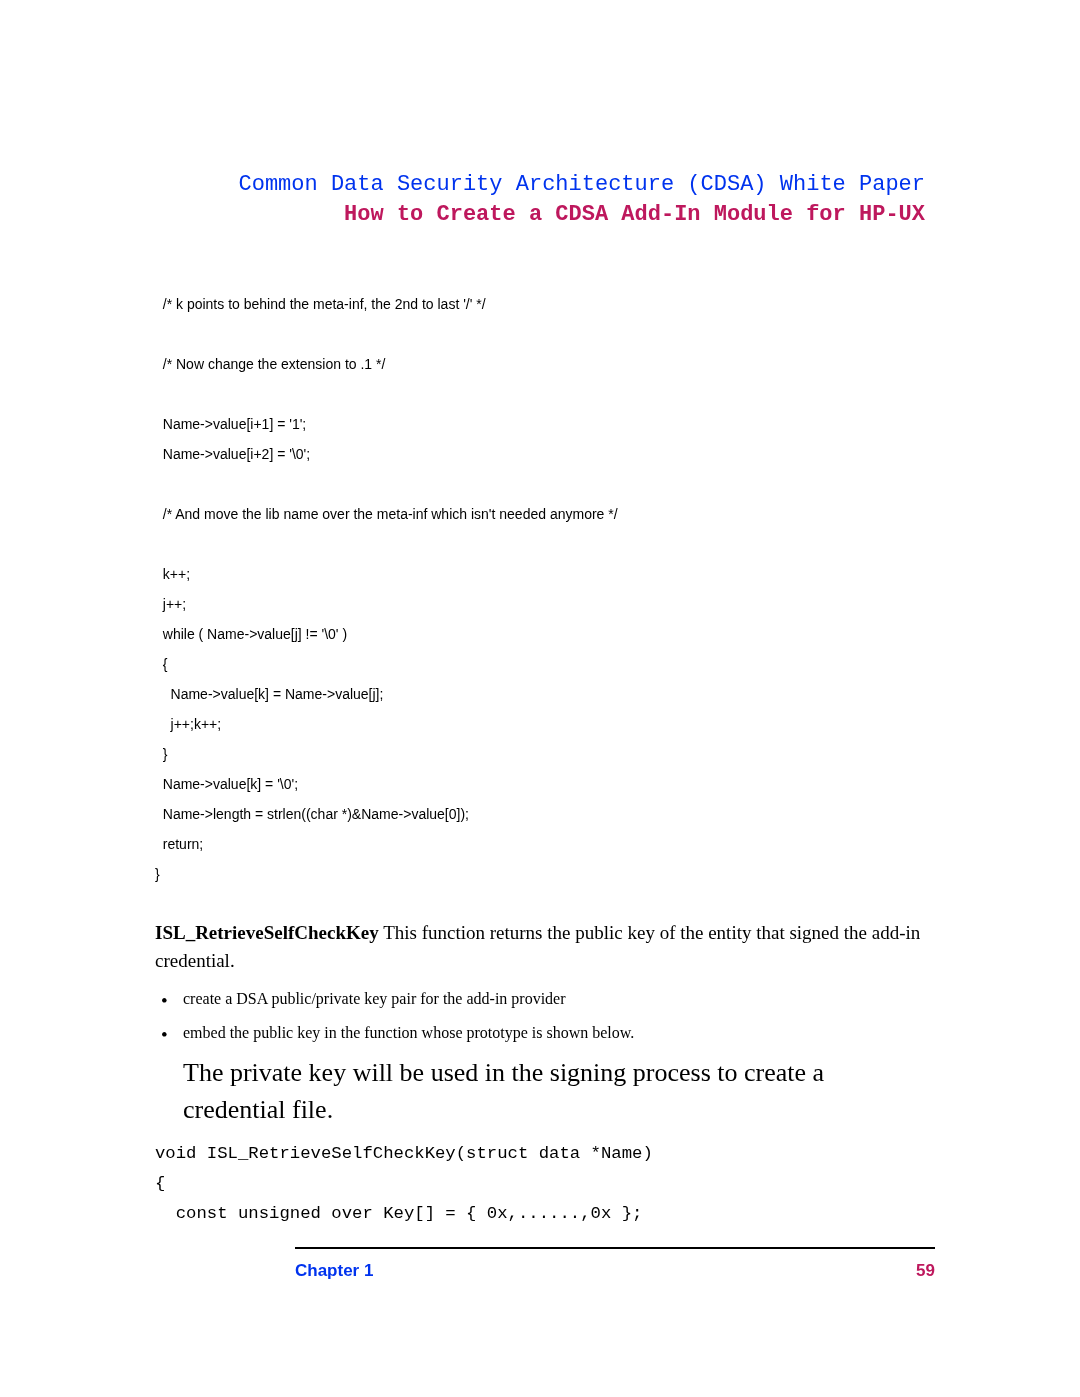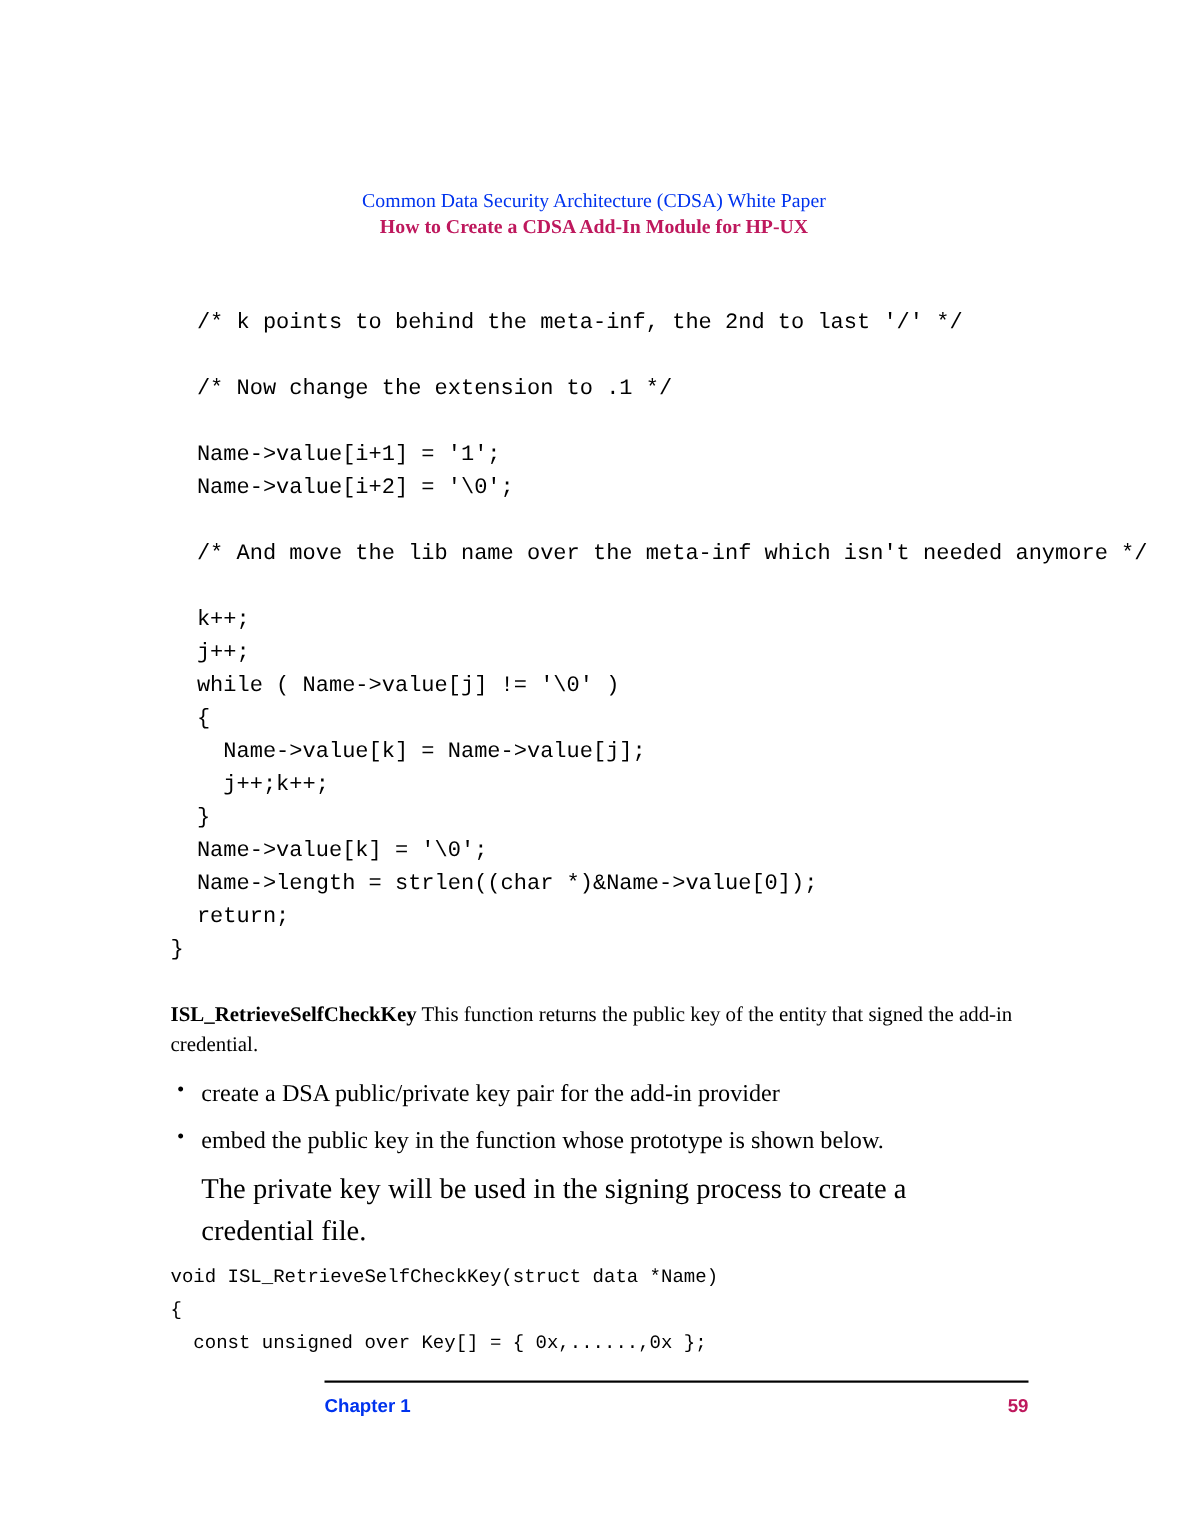--- a/index.html
+++ b/index.html
@@ -13,54 +13,54 @@
     position: relative;
   }
   .page {
     position: relative;
     width: 1080px;
     height: 1397px;
     box-sizing: border-box;
     padding: 170px 155px 0 155px;
   }
   .header-block {
-    text-align: center;
-    font-family: Liberation Serif, serif;
-    font-size: 18px;
+    text-align: right;
+    font-family: Liberation Mono, monospace;
+    font-size: 22px;
     line-height: 1.35;
   }
   .header-line1 {
     color: #0033ee;
     font-weight: 400;
   }
   .header-line2 {
     color: #be185d;
     font-weight: 700;
   }
   .code-block {
-    font-family: Liberation Mono, monospace;
-    font-size: 20px;
+    font-family: Liberation Sans, sans-serif;
+    font-size: 14px;
     white-space: pre;
     line-height: 30px;
     margin-top: 60px;
   }
   .body-text {
     font-size: 19px;
     line-height: 1.45;
     margin-top: 30px;
     font-family: "Times New Roman", Times, serif;
     text-align: left;
   }
   .func-title {
     font-weight: 700;
   }
   .bullets {
     margin: 12px 0 0 0;
     padding: 0;
-    font-size: 22px;
+    font-size: 16px;
     line-height: 1.6;
   }
   .bullets li {
     list-style: none;
     position: relative;
     padding-left: 28px;
     margin-bottom: 8px;
   }
   .bullets li::before {
     content: "•";

